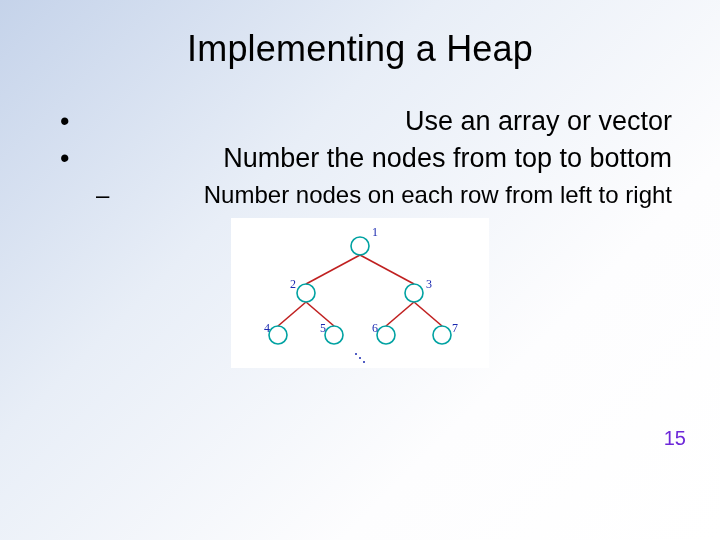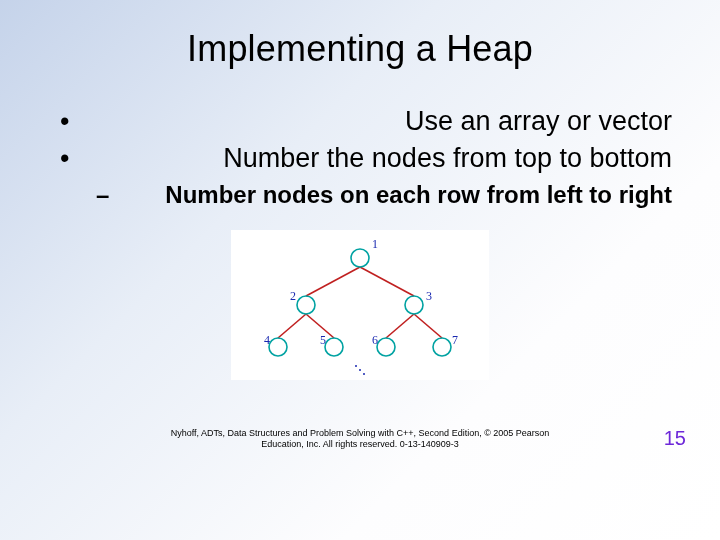--- a/index.html
+++ b/index.html
@@ -40,22 +40,21 @@
     content: "•";
     position: absolute;
     left: 4px;
     top: 0;
     font-size: 27px;
   }
   ul.level2 {
     list-style: none;
     padding-left: 12px;
     margin-top: 4px;
-    margin-bottom: 20px;
-    font-weight: bold;
+    margin-bottom: 8px;
   }
   ul.level2 > li {
     font-size: 24px;
     line-height: 1.3;
     position: relative;
     padding-left: 24px;
   }
   ul.level2 > li::before {
     content: "–";
     position: absolute;
@@ -148,20 +147,16 @@
         <text class="tl" x="132" y="110">6</text>
         <text class="tl" x="212" y="110">7</text>
 
         <circle cx="116" cy="132" r="1" fill="#1928b0"></circle>
         <circle cx="120" cy="136" r="1" fill="#1928b0"></circle>
         <circle cx="124" cy="140" r="1" fill="#1928b0"></circle>
       </svg>
     </div>
   </div>
 
-  <div class="footer">
-    <span>Nyhoff, ADTs, Data Structures and Problem Solving with C++, Second Edition, © 2005 Pearson</span><br>
-    <span>Education, Inc. All rights reserved. 0-13-140909-3</span>
-  </div>
 
   <div class="pagenum">15</div>
 
 </div>
 
 </body></html>

